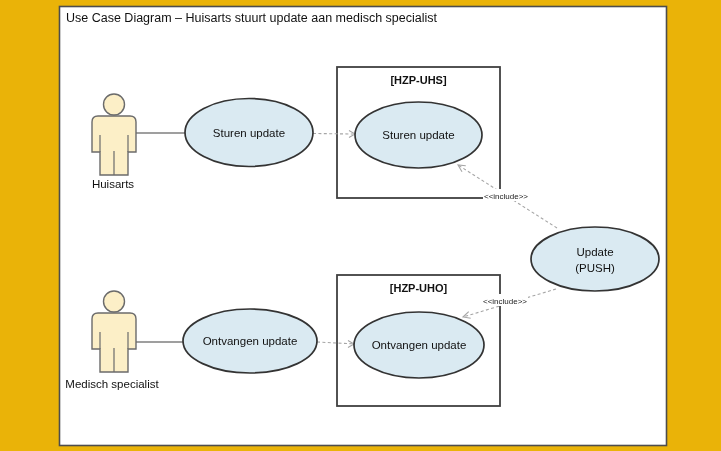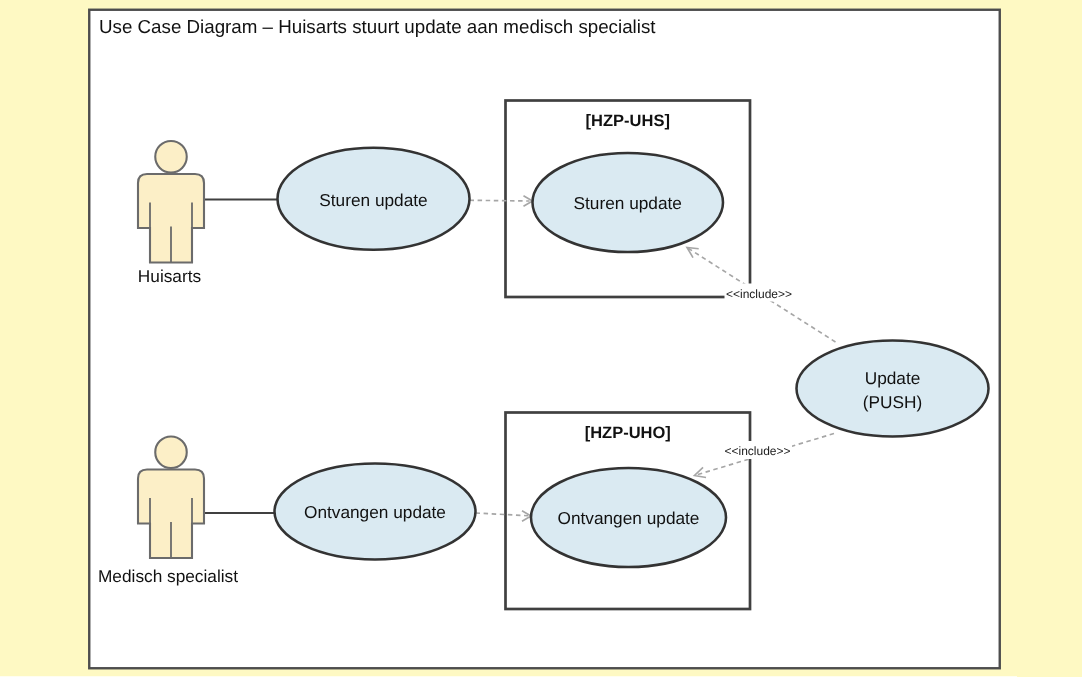--- a/index.html
+++ b/index.html
@@ -1,16 +1,16 @@
 <!DOCTYPE html>
 <html><head>
 <meta charset="utf-8">
 <style>
   html,body{margin:0;padding:0;background:#ffffff;}
-  .page{position:relative;width:721px;height:451px;background:#fef9c3;overflow:hidden;
+  .page{position:relative;width:721px;height:451px;background:#eab308;overflow:hidden;
         font-family:"Liberation Sans",sans-serif;}
   svg{position:absolute;left:0;top:0;}
   svg text{font-family:"Liberation Sans",sans-serif;fill:#111111;}
   .title-text{font-size:12.5px;}
   .node-label{font-size:11.5px;text-anchor:middle;}
   .sys-label{font-size:11px;font-weight:600;text-anchor:middle;}
   .inc-label{font-size:8px;text-anchor:middle;fill:#1a1a1a;}
   .frame{fill:#ffffff;stroke:#4d4d4d;stroke-width:1.6;}
   .sys-box{fill:none;stroke:#404040;stroke-width:1.8;}
   .usecase{stroke:#333333;stroke-width:1.7;}

